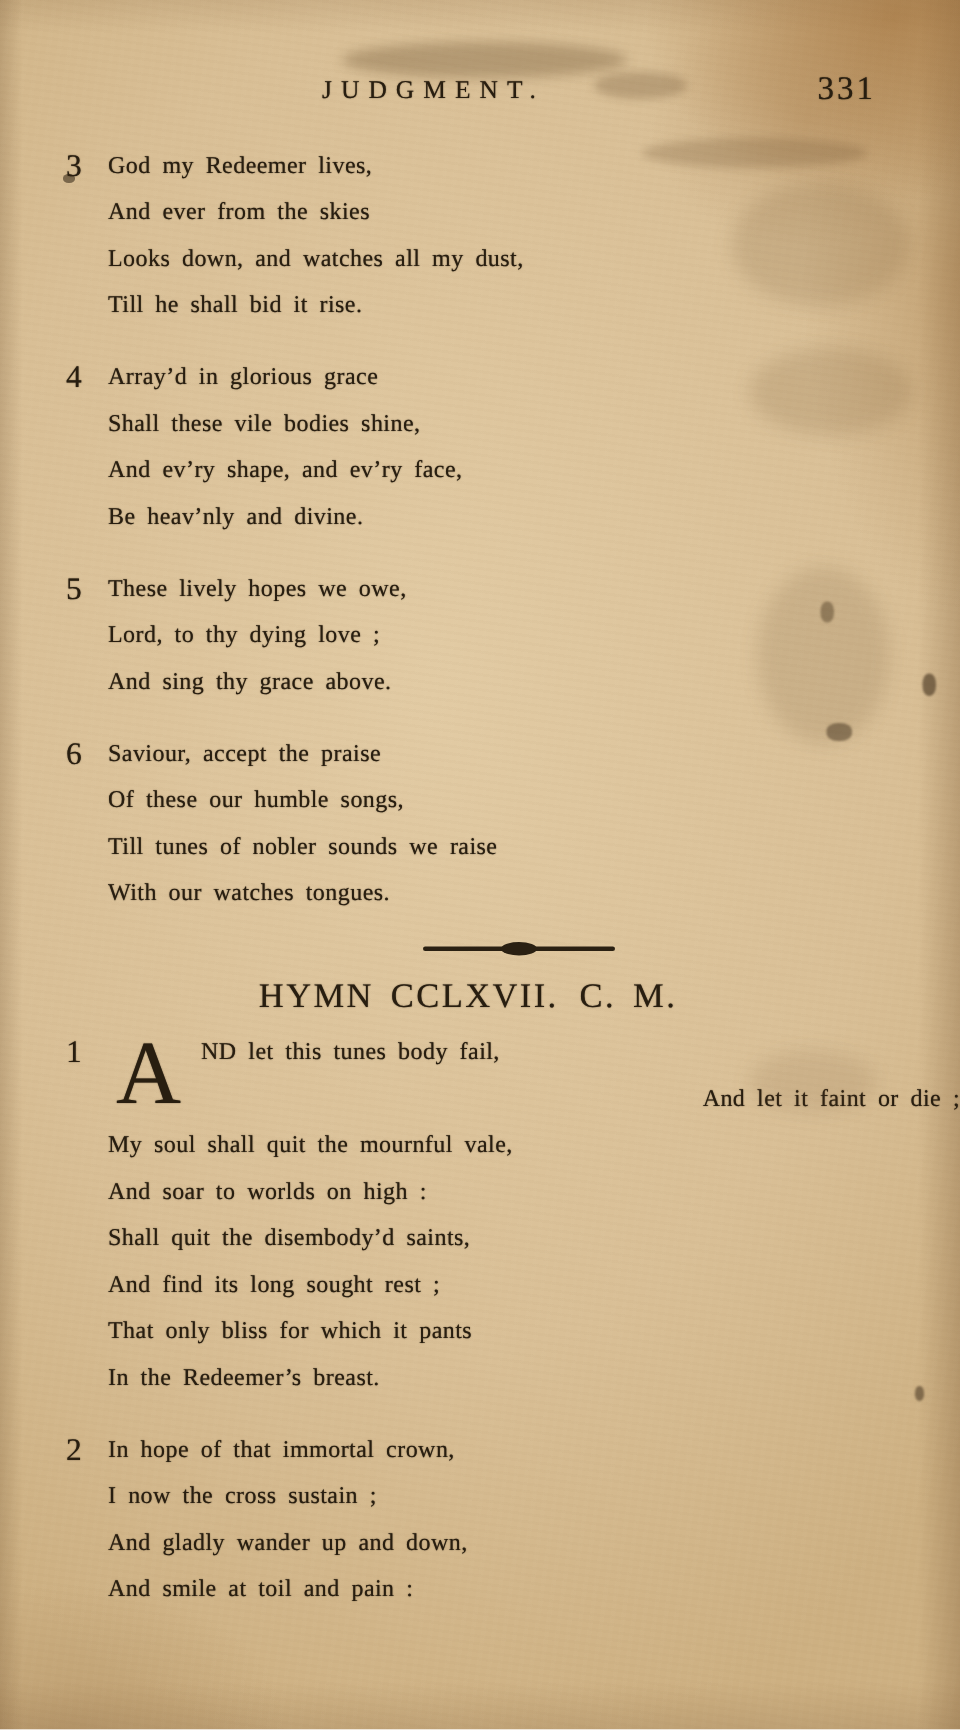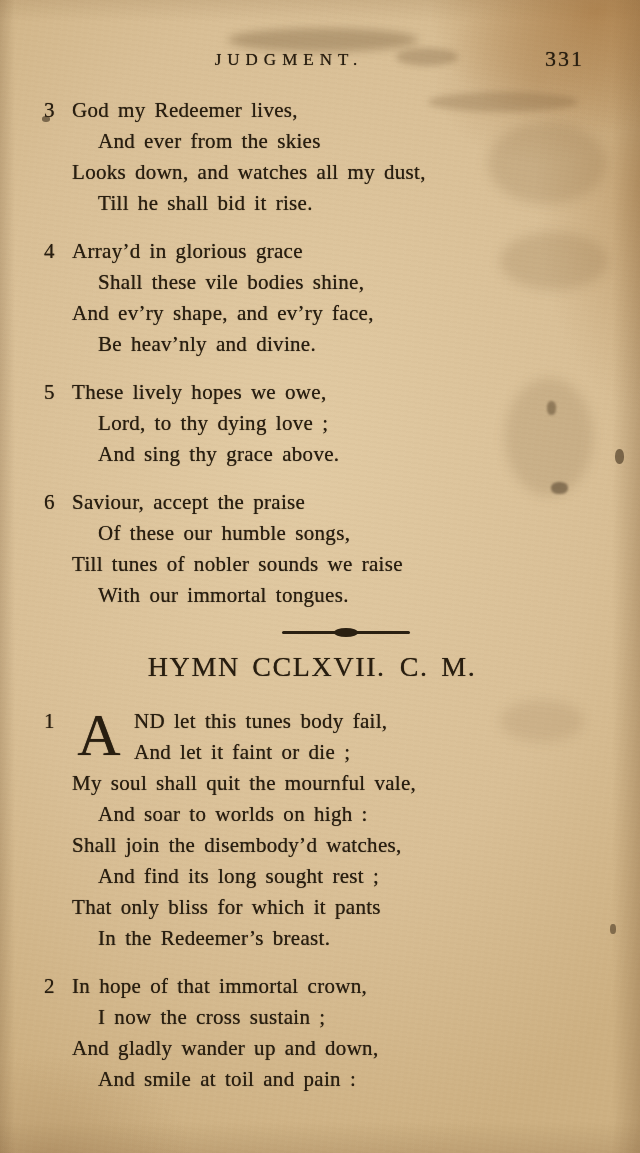--- a/index.html
+++ b/index.html
@@ -34,25 +34,25 @@
   .page-num{ position:absolute; right:56px; top:0; font-size:22px; letter-spacing:2px; }
 
   
   .content{ position:absolute; top:88px; left:0; right:0; padding:7px 0 0 44px; }
   .verse{ display:flex; margin-bottom:17px; }
   .vnum{
     flex:0 0 28px; width:28px; font-size:21px; line-height:31px;
   }
   .vlines{ flex:1 1 auto; }
   .vline{
-    font-size:21px; line-height:31px; white-space:nowrap;
+    font-size:16px; line-height:31px; white-space:nowrap;
     letter-spacing:.3px; word-spacing:3.5px;
   }
-  .vline.ind{ margin-left:26px; }
-  .vline.ind-sm{ margin-left:12px; }
+  .vline.ind{ }
+  .vline.ind-sm{ margin-left:12px;text-align:right; }
   .dropcap{
     float:left; width:58px; height:56px; margin:3px 6px 0 -2px;
     font-size:60px; line-height:52px; text-align:center;
   }
 
   
   .divider{
     position:relative; width:128px; height:9px; margin:12px auto 14px auto;
     left:4px;
   }
@@ -60,22 +60,22 @@
     content:""; position:absolute; left:0; right:0; top:3.4px; height:2.4px;
     background:#2a2012; border-radius:2px;
   }
   .divider .diamond{
     position:absolute; left:50%; top:0; transform:translateX(-50%);
     width:24px; height:9px; background:#2a2012; border-radius:50%;
   }
 
   
   .hymn-heading{
-    text-align:center; font-size:28px; letter-spacing:1.6px; word-spacing:4px;
-    margin:0 60px 23px 0;
+    text-align:center; font-size:23px; letter-spacing:1.6px; word-spacing:4px;
+    margin:0 60px 9px 0;
   }
   .hymn-heading .meter{ margin-left:14px; }
 
   
   .smudge{ position:absolute; border-radius:50%; pointer-events:none; }
   .speck{ position:absolute; border-radius:45%; pointer-events:none; }
 </style>
 </head>
 <body>
 
@@ -113,21 +113,21 @@
             <div class="vline ind">Lord, to thy dying love ;</div>
             <div class="vline ind">And sing thy grace above.</div>
           </div>
         </div>
         <div class="verse">
           <span class="vnum">6</span>
           <div class="vlines">
             <div class="vline">Saviour, accept the praise</div>
             <div class="vline ind">Of these our humble songs,</div>
             <div class="vline">Till tunes of nobler sounds we raise</div>
-            <div class="vline ind">With our immortal tongues.</div>
+            <div class="vline ind">With our watches tongues.</div>
           </div>
         </div>
       </div>
 
     <div class="divider">
       <span class="diamond"></span>
     </div>
 
     <div class="hymn-heading">
       <span>HYMN CCLXVII.</span><span class="meter">C. M.</span>
@@ -135,21 +135,21 @@
 
     <div id="hymn-verses">
         <div class="verse">
           <span class="vnum">1</span>
           <div class="vlines">
             <span class="dropcap">A</span>
             <div class="vline">ND let this tunes body fail,</div>
             <div class="vline ind-sm">And let it faint or die ;</div>
             <div class="vline">My soul shall quit the mournful vale,</div>
             <div class="vline ind">And soar to worlds on high :</div>
-            <div class="vline">Shall join the disembody’d watches,</div>
+            <div class="vline">Shall quit the disembody’d saints,</div>
             <div class="vline ind">And find its long sought rest ;</div>
             <div class="vline">That only bliss for which it pants</div>
             <div class="vline ind">In the Redeemer’s breast.</div>
           </div>
         </div>
         <div class="verse">
           <span class="vnum">2</span>
           <div class="vlines">
             <div class="vline">In hope of that immortal crown,</div>
             <div class="vline ind">I now the cross sustain ;</div>

